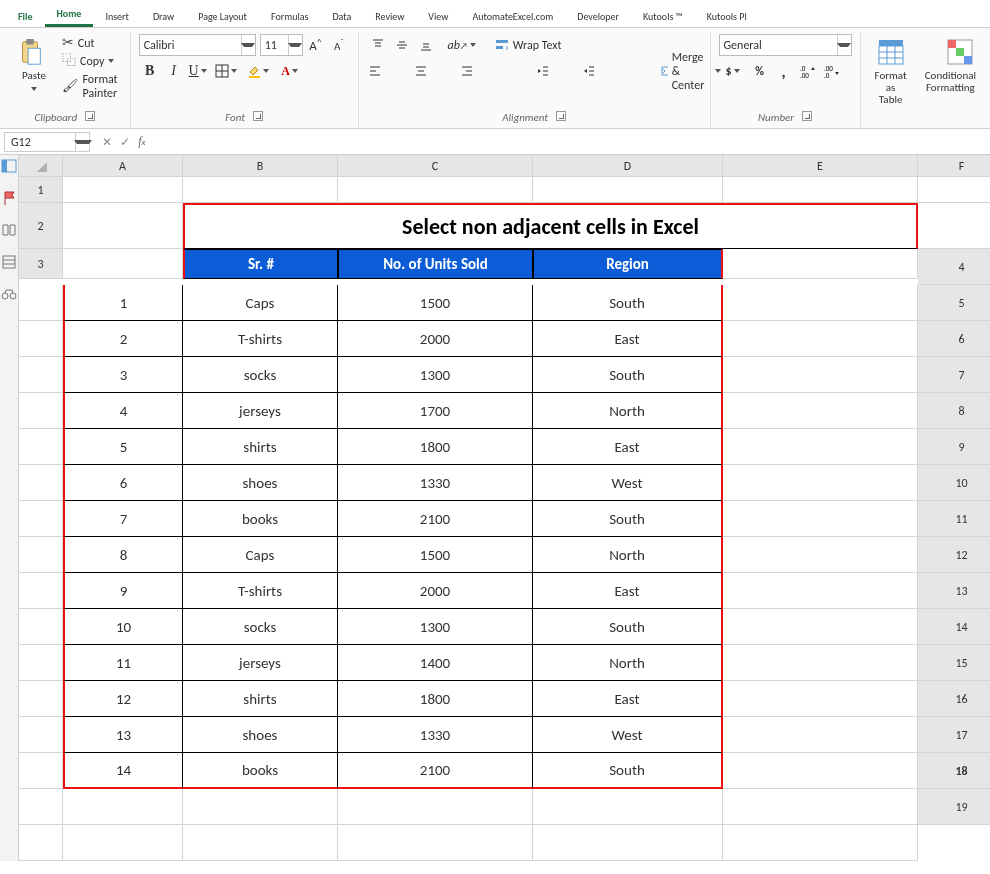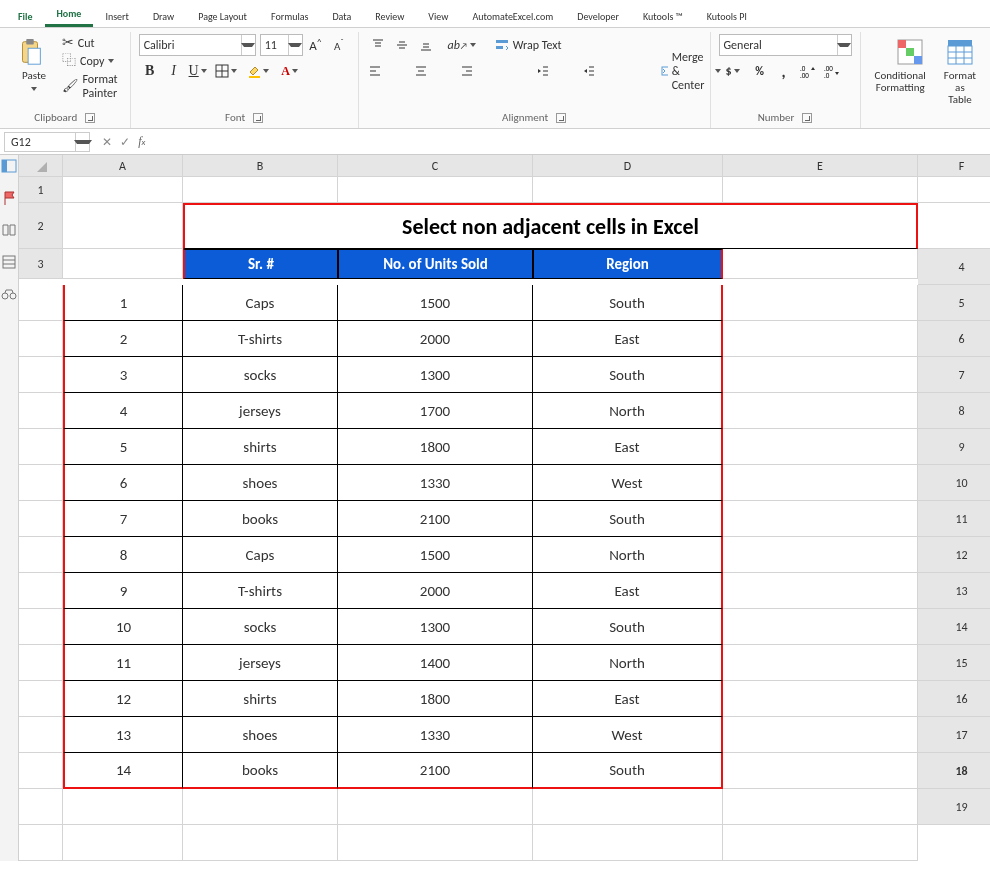--- a/index.html
+++ b/index.html
@@ -7,21 +7,21 @@
 
 
 .tabs-row { display: flex; align-items: flex-end; height: 28px; padding-left: 6px; border-bottom: 1px solid #d0d0d0; }
 .tab { padding: 5px 12px 4px; font-size: 10px; cursor: pointer; }
 .tab.active { border-bottom: 3px solid #217346; color: #217346; font-weight: 600; }
 .tab.file { color: #217346; font-weight: 600; }
 
 
 .ribbon { display: flex; border-bottom: 1px solid #d0d0d0; background: #fafafa; padding-top: 4px; }
 .group { border-right: 1px solid #e0e0e0; padding: 2px 8px 2px 8px; display: flex; flex-direction: column; justify-content: space-between; min-height: 96px; }
-.group-label { text-align: center; font-size: 11px; color: #666; padding: 2px 0; display:flex; justify-content:center; align-items:center; gap:8px;}
+.group-label { text-align: center; font-size: 11px; color: #666; padding: 2px 0; display:flex; justify-content:center; gap:8px;font-style:italic;}
 .dlg-launch { width:10px; height:10px; border:1px solid #999; position:relative; cursor:pointer;}
 .dlg-launch::after{content:"";position:absolute;right:1px;bottom:1px;width:4px;height:4px;border-right:1px solid #666;border-bottom:1px solid #666;}
 .group-body { display: flex; align-items: flex-start; gap: 6px; }
 
 .icon-btn { display:inline-flex; align-items:center; justify-content:center; width:22px; height:20px; cursor:pointer; border:1px solid transparent; }
 .btn-row { display:flex; align-items:center; gap:2px; height:22px;}
 .btn-txt { display:flex; align-items:center; gap:4px; padding:2px 4px; cursor:pointer; font-size:12px; }
 .caret { width:0; height:0; border-left:3px solid transparent; border-right:3px solid transparent; border-top:4px solid #555; display:inline-block; }
 
 .big-btn { display:flex; flex-direction:column; align-items:flex-end; padding:2px 6px; cursor:pointer; gap:2px; }
@@ -323,42 +323,42 @@
         <span>Number</span>
         <span class="dlg-launch"></span>
       </div>
   </div>
 
   <div class="group" style="border-right:none;">
     <div class="group-body">
       <div class="big-btn">
         <div class="big-icon">
             <svg width="30" height="30" viewBox="0 0 30 30">
-              <rect x="3" y="3" width="24" height="24" fill="#fff" stroke="#999"></rect>
-              <rect x="3" y="3" width="8" height="8" fill="#e66"></rect>
-              <rect x="11" y="11" width="8" height="8" fill="#6c6"></rect>
-              <rect x="19" y="19" width="8" height="8" fill="#69e"></rect>
-            </svg>
-          </div>
-        <div class="lbl" style="white-space:pre-line;">Conditional
-Formatting</div>
-      </div>
-      <div class="big-btn">
-        <div class="big-icon">
-            <svg width="30" height="30" viewBox="0 0 30 30">
               <rect x="3" y="3" width="24" height="6" fill="#5b9bd5"></rect>
               <rect x="3" y="9" width="24" height="18" fill="#fff" stroke="#5b9bd5"></rect>
               <line x1="3" y1="15" x2="27" y2="15" stroke="#5b9bd5"></line>
               <line x1="3" y1="21" x2="27" y2="21" stroke="#5b9bd5"></line>
               <line x1="11" y1="3" x2="11" y2="27" stroke="#5b9bd5"></line>
               <line x1="19" y1="3" x2="19" y2="27" stroke="#5b9bd5"></line>
             </svg>
           </div>
         <div class="lbl" style="white-space:pre-line;">Format as
 Table</div>
+      </div>
+      <div class="big-btn">
+        <div class="big-icon">
+            <svg width="30" height="30" viewBox="0 0 30 30">
+              <rect x="3" y="3" width="24" height="24" fill="#fff" stroke="#999"></rect>
+              <rect x="3" y="3" width="8" height="8" fill="#e66"></rect>
+              <rect x="11" y="11" width="8" height="8" fill="#6c6"></rect>
+              <rect x="19" y="19" width="8" height="8" fill="#69e"></rect>
+            </svg>
+          </div>
+        <div class="lbl" style="white-space:pre-line;">Conditional
+Formatting</div>
       </div>
     </div>
     <div class="group-label" style="visibility:hidden;">.</div>
   </div>
 </div>
 
 <div class="fx-row">
   <div class="name-box">
     <span>G12</span>
     <div class="dd-arrow">

